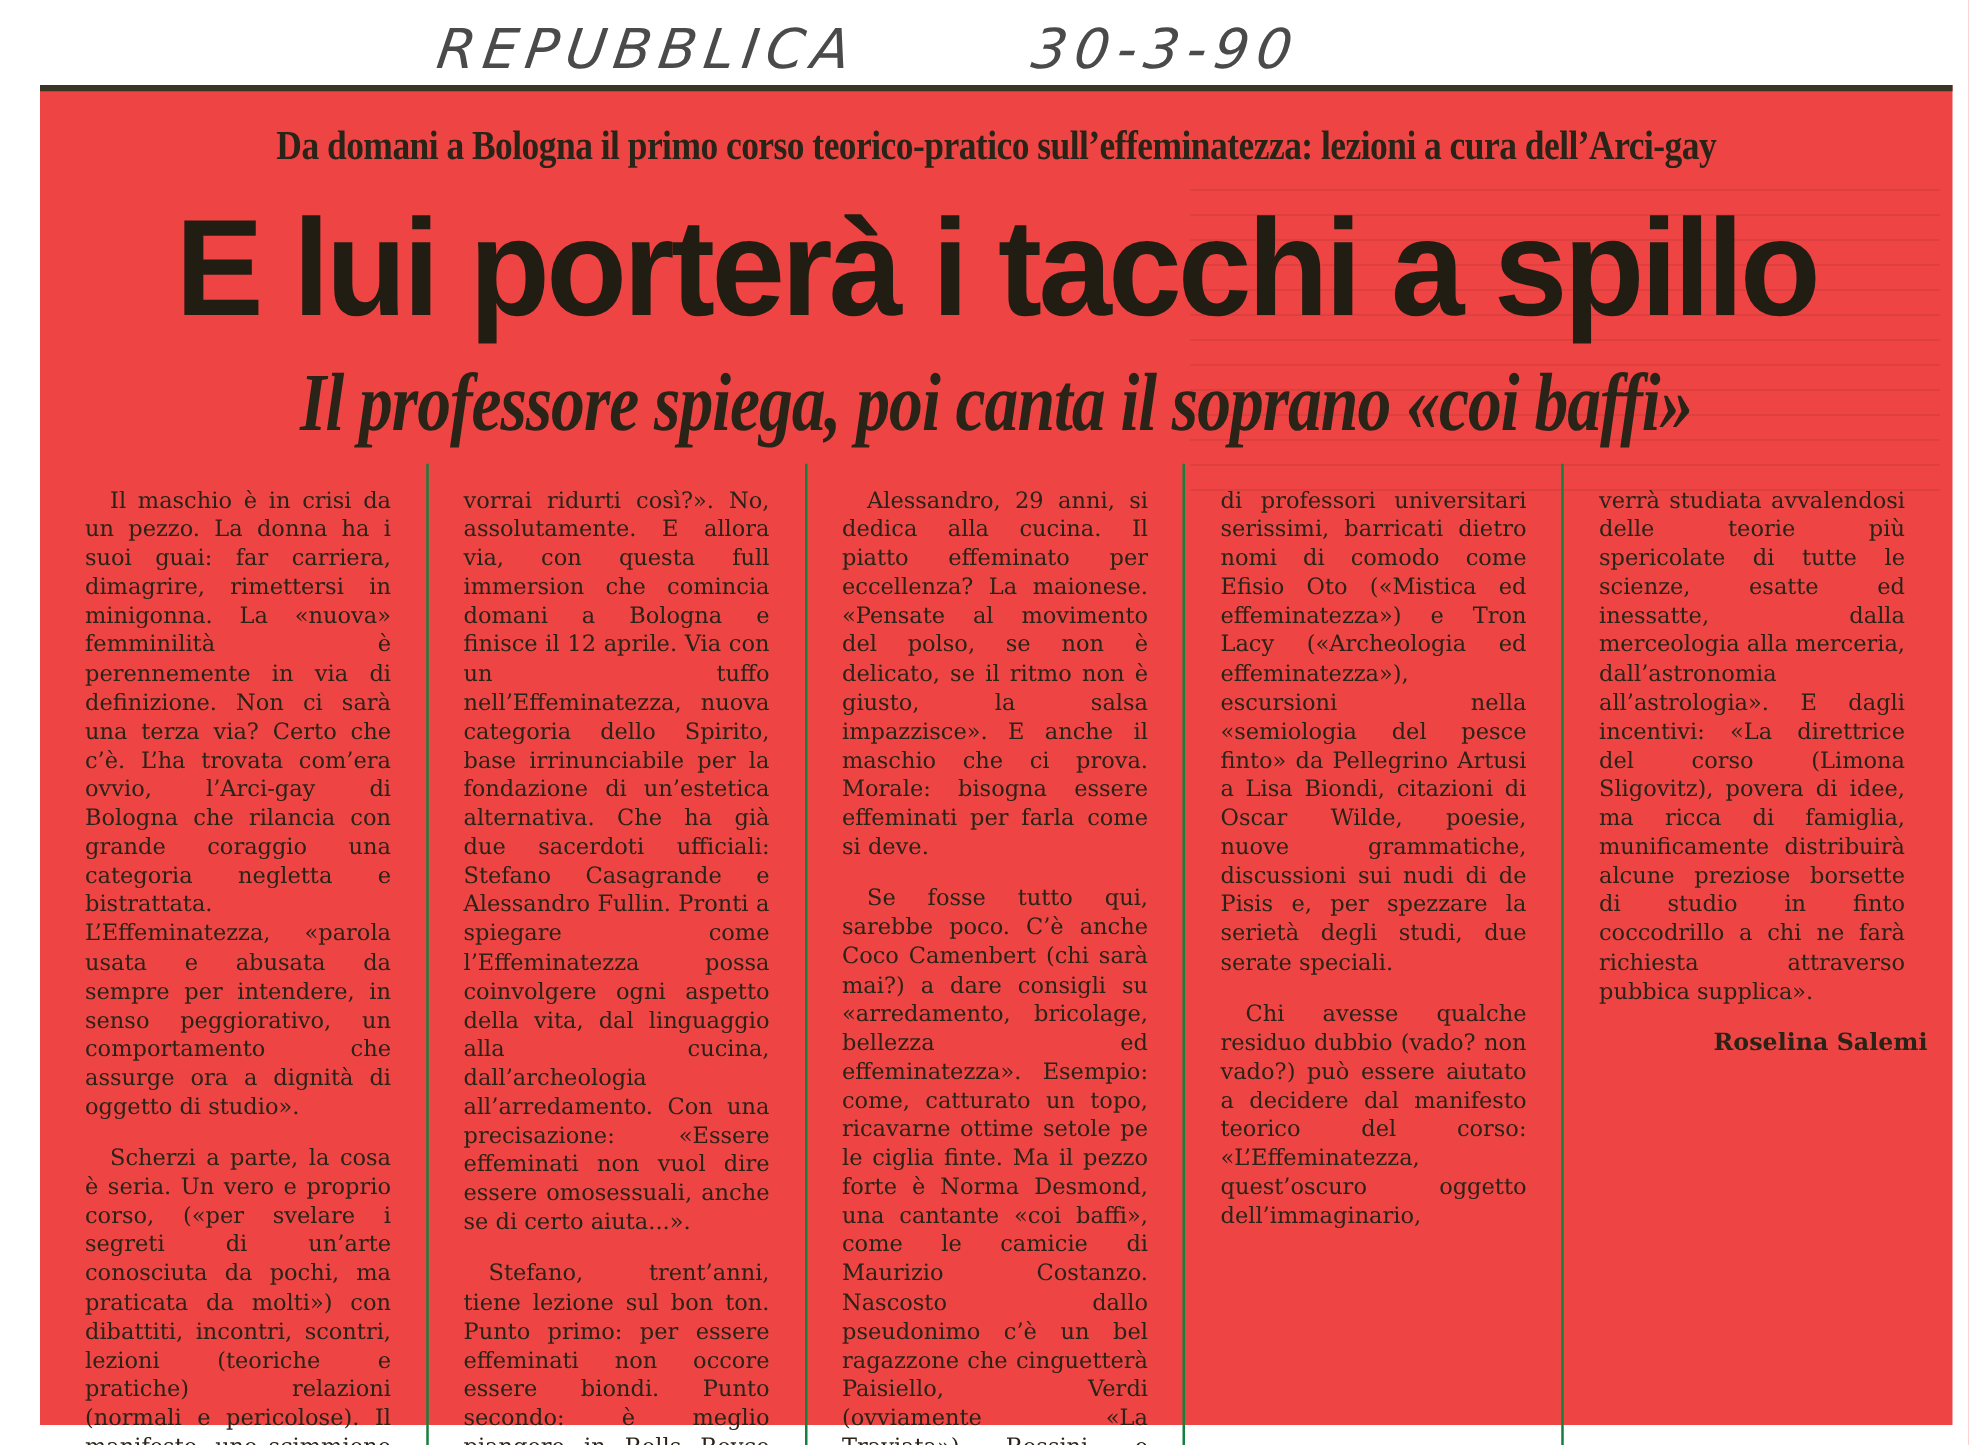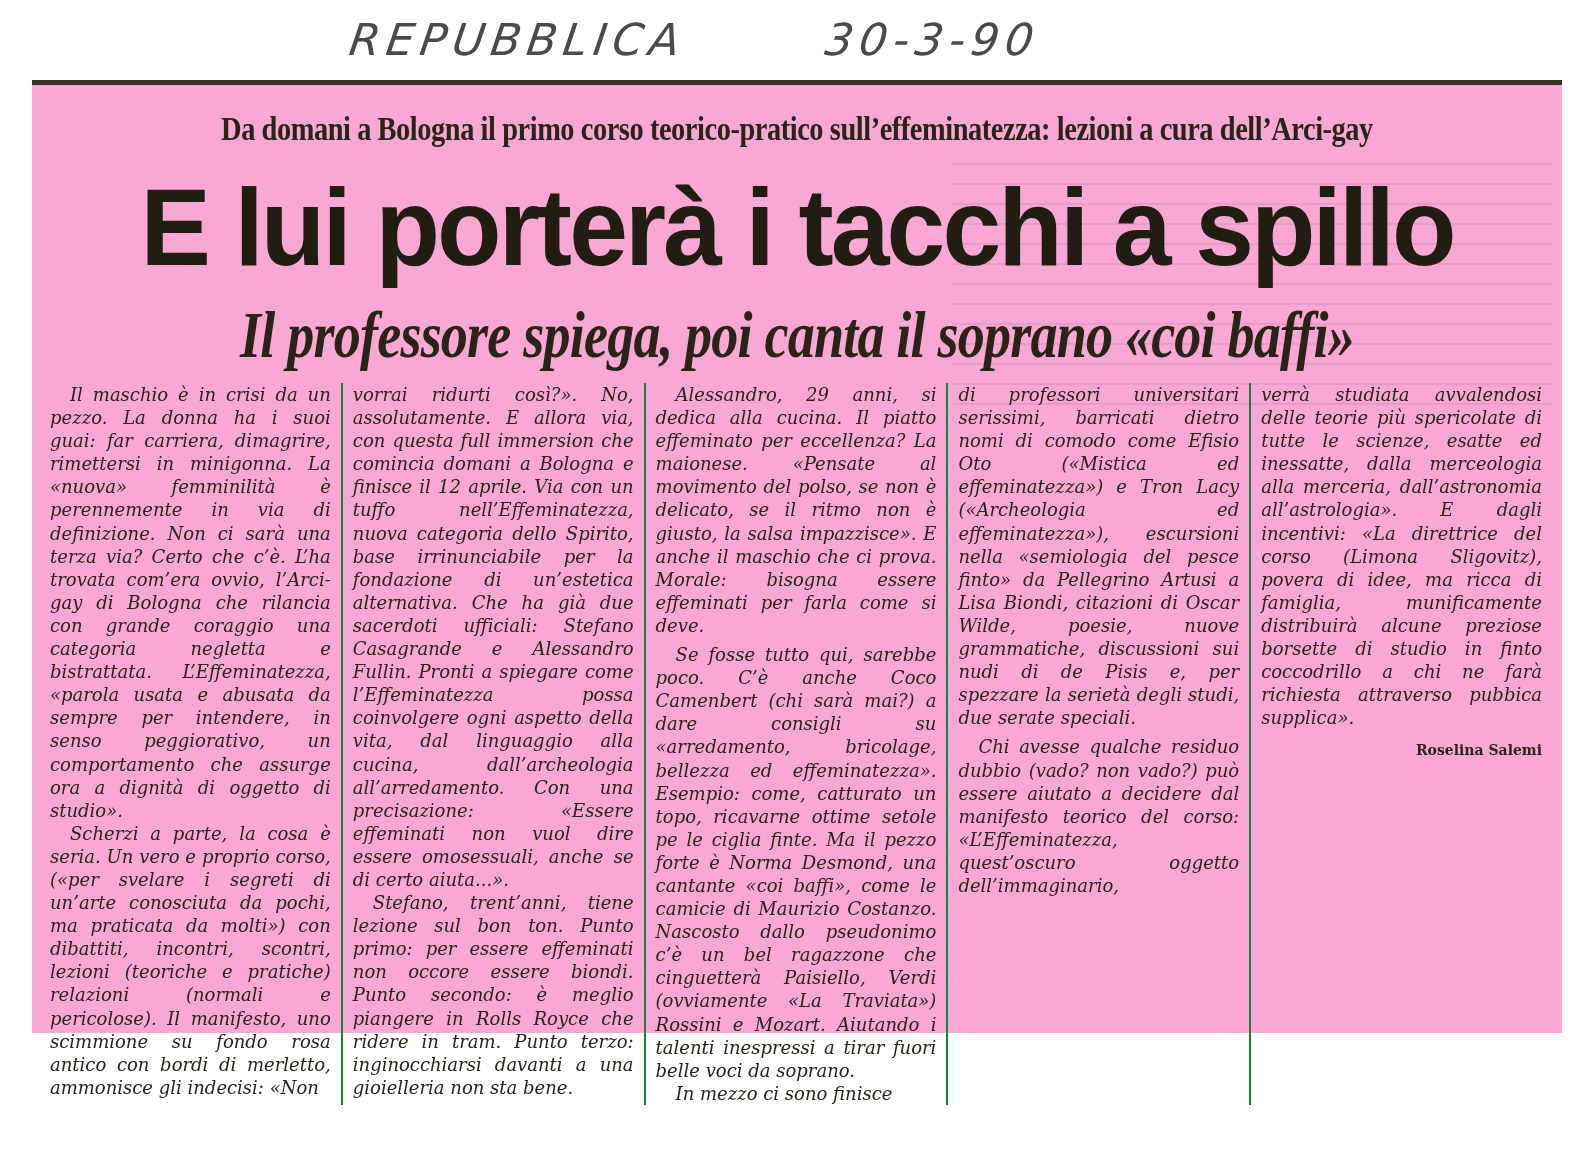--- a/index.html
+++ b/index.html
@@ -19,23 +19,23 @@
     font-size: 44px;
     font-style: italic;
     font-weight: 300;
     color: #4a4a4a;
     letter-spacing: 6px;
     transform: skewX(-8deg);
   }
   .annotation .date { margin-left: 120px; }
   .clipping {
     position: absolute;
-    left: 32px; top: 80px;
-    width: 1530px; height: 953px;
-    background: #f9a8d4;
+    left: 32px; top: 68px;
+    width: 1530px; height: 1072px;
+    background: #ef4444;
     border-top: 5px solid #3a3424;
     box-sizing: border-box;
   }
   .ghost {
     position: absolute;
     right: 10px; top: 70px;
     width: 600px; height: 250px;
     opacity: 0.07;
     background: repeating-linear-gradient(0deg, #000 0 2px, transparent 2px 20px);
   }
@@ -88,28 +88,28 @@
     box-sizing: content-box;
     font-family: "DejaVu Serif", serif;
     font-size: 18px;
     line-height: 23.1px;
     text-align: justify;
     hyphens: manual;
     border-left: 2px solid #15803d;
     min-height: 720px;
   }
   .col:first-child { border-left: none; }
-  .col p { margin: 0; text-indent: 20px; font-style: italic; }
+  .col p { margin: 18px; text-indent: 20px; }
   .col p.noindent { text-indent: 0; }
   .col p.spaced { margin-top: 6px; }
   .byline {
     text-align: right;
     font-weight: bold;
     font-family: "DejaVu Serif", serif;
-    font-size: 14px;
+    font-size: 19px;
     margin-top: 10px;
   }
 </style>
 </head>
 <body>
 
 <div class="annotation">
   <span>REPUBBLICA</span>
   <span class="date">30-3-90</span>
 </div>

